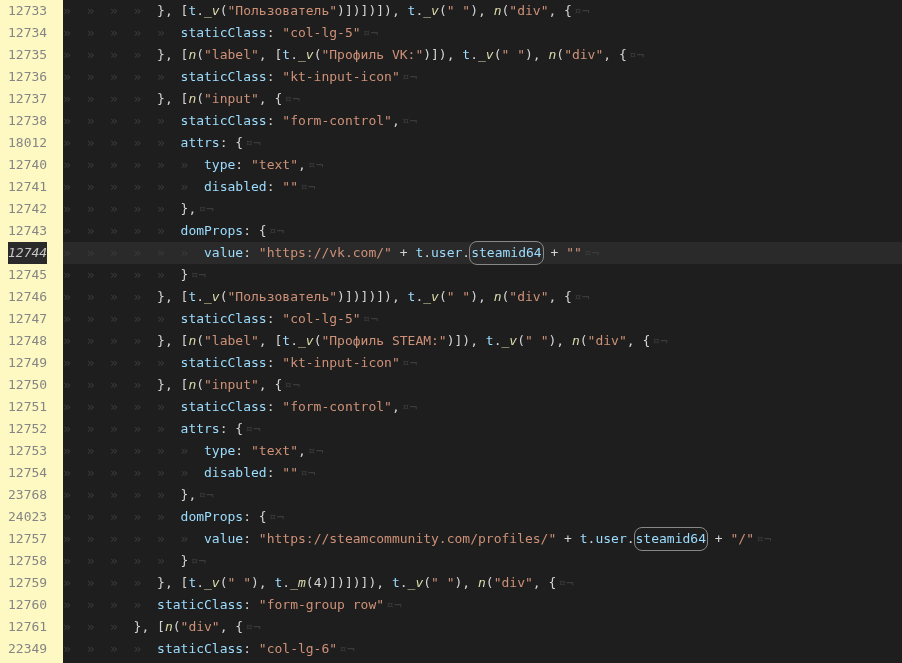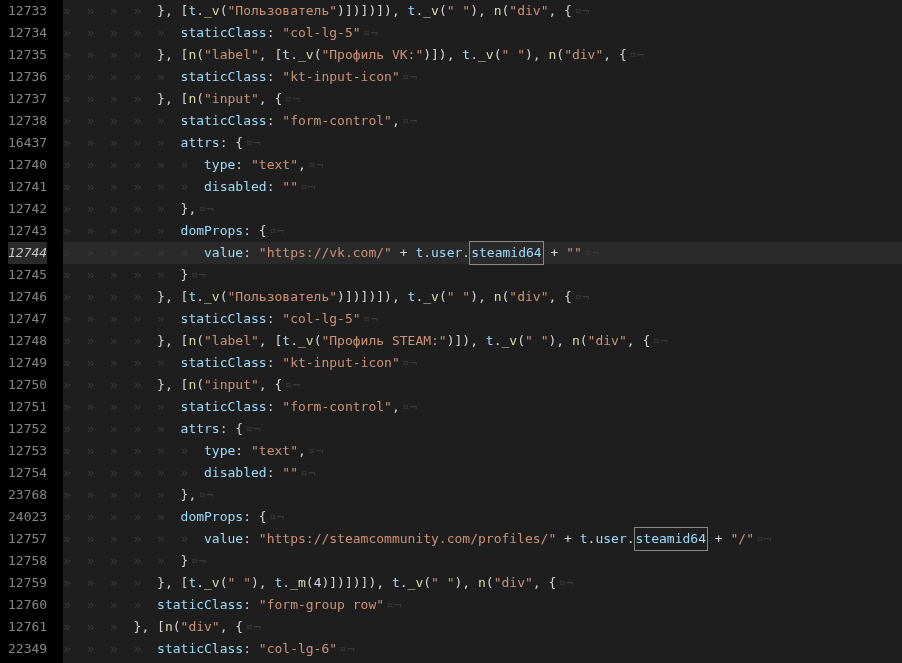--- a/index.html
+++ b/index.html
@@ -10,21 +10,21 @@
       line-height: 22px;
       color: #d4d4d4;
       overflow: hidden;
     }
     .editor {
       display: flex;
       height: 663px;
       width: 902px;
     }
     .gutter {
-      background: #000000;
+      background: #fef9c3;
       color: #858585;
       text-align: center;
       padding-right: 16px;
       padding-left: 8px;
       user-select: none;
       min-width: 60px;
     }
     .gutter .ln {
       height: 22px;
     }
@@ -46,42 +46,42 @@
     }
     .line.current {
       background: #2a2a2a;
     }
     .ws {
       color: #3b3b3b;
     }
     .punc { color: #d4d4d4; }
     .prop { color: #9cdcfe; }
     .str { color: #ce9178; }
-    .fn { color: #dcdcaa; }
+    .fn { color: #dcdcaa; font-style: italic; }
     .var { color: #9cdcfe; }
     .highlight {
       border: 1px solid #888;
-      border-radius: 0;
+      border-radius: 8px;
       padding: 0 1px;
       margin: 0 -1px;
     }
     .eol { color: #3b3b3b; margin-left: 2px; }
   </style>
 </head>
 <body>
 
 <div class="editor">
   <div class="gutter">
       <div class="ln">12733</div>
       <div class="ln">12734</div>
       <div class="ln">12735</div>
       <div class="ln">12736</div>
       <div class="ln">12737</div>
       <div class="ln">12738</div>
-      <div class="ln">16437</div>
+      <div class="ln">18012</div>
       <div class="ln">12740</div>
       <div class="ln">12741</div>
       <div class="ln">12742</div>
       <div class="ln">12743</div>
       <div class="ln current">12744</div>
       <div class="ln">12745</div>
       <div class="ln">12746</div>
       <div class="ln">12747</div>
       <div class="ln">12748</div>
       <div class="ln">12749</div>

